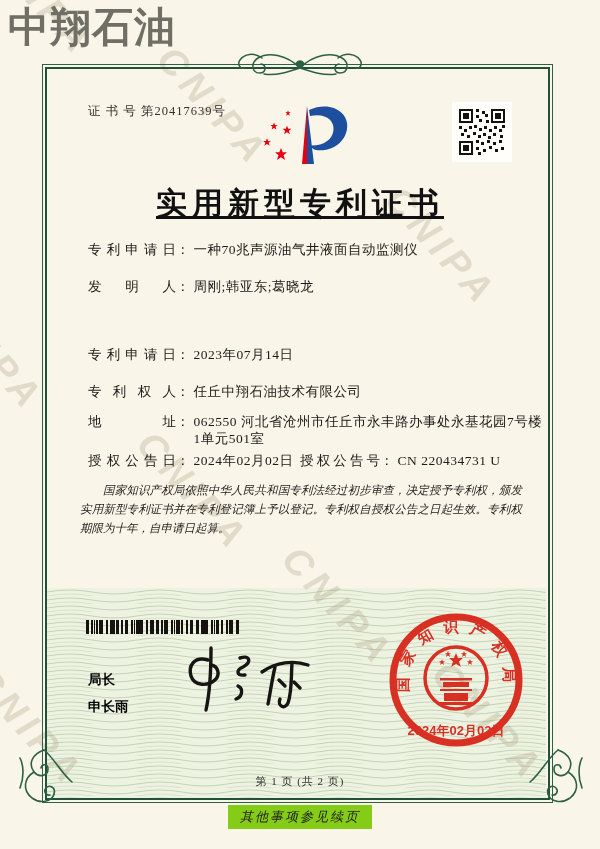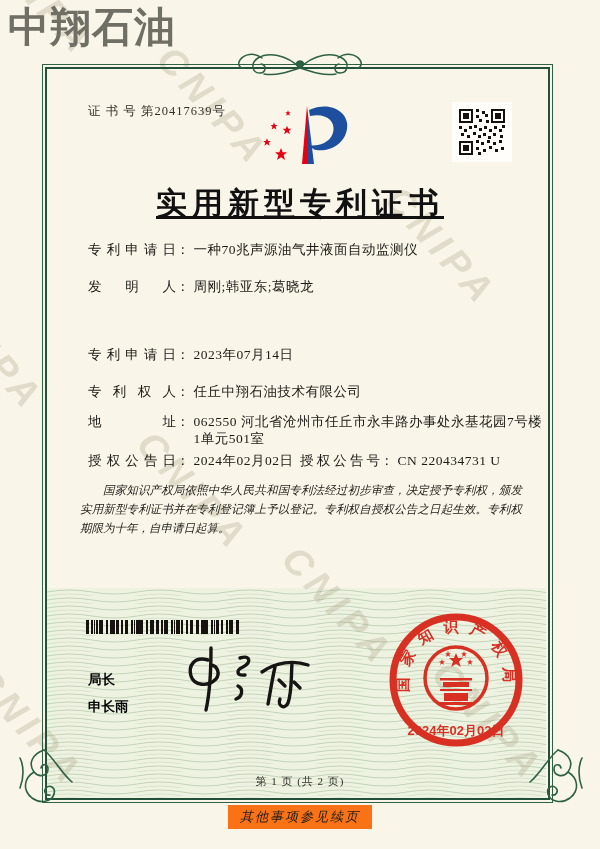--- a/index.html
+++ b/index.html
@@ -60,21 +60,21 @@
   .signer{position:absolute;left:88px;font-size:13.5px;font-weight:bold;color:#000000;
           font-family:"Liberation Sans","DejaVu Sans",sans-serif;}
   .signer.t{top:671px;} .signer.n{top:698px;}
   .signature{position:absolute;left:178px;top:640px;}
 
   .seal{position:absolute;left:386px;top:610px;opacity:0.95;}
 
   .pageinfo{position:absolute;left:0;top:774px;width:100%;text-align:center;
             font-size:11px;color:#33302c;letter-spacing:1px;}
   .contnote{position:absolute;left:50%;top:805px;transform:translateX(-50%);
-            background:#f97316;padding:3px 12px;font-size:13px;font-style:italic;
+            background:#84cc16;padding:3px 12px;font-size:13px;font-style:italic;
             letter-spacing:2px;color:#201d1a;white-space:nowrap;}
 </style>
 </head>
 <body>
 
 <div class="page">
 
   <div class="waves">
     <svg width="499" height="210" xmlns="http://www.w3.org/2000/svg">
       <defs>

